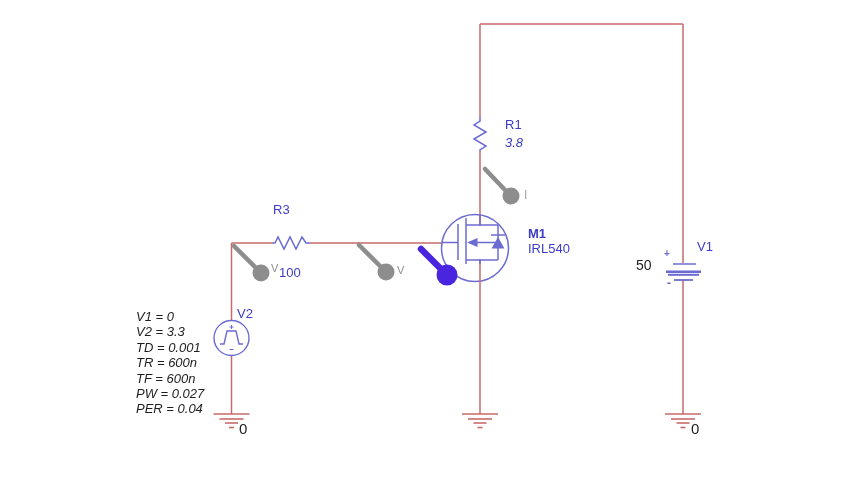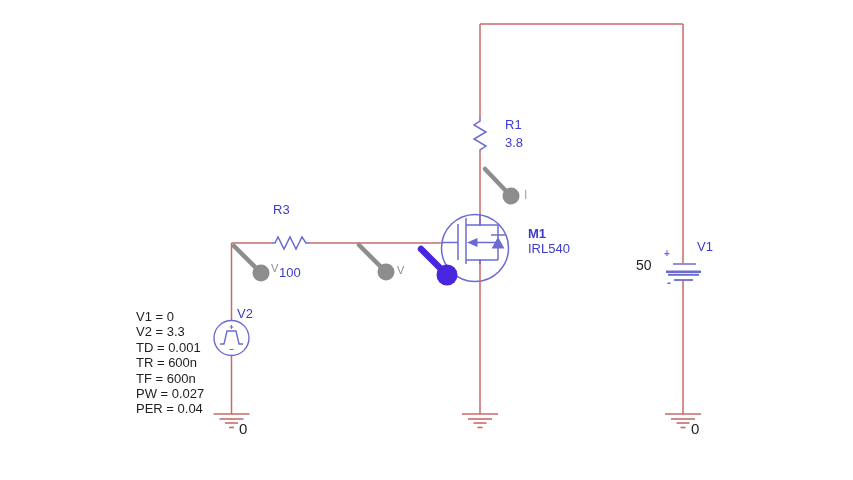--- a/index.html
+++ b/index.html
@@ -8,21 +8,21 @@
     overflow:hidden; font-family:"Liberation Sans", sans-serif;
   }
   svg.schematic { position:absolute; left:0; top:0; }
   .lbl { position:absolute; white-space:nowrap; line-height:1.1; }
   .blue  { color:var(--label_blue); font-size:13px; }
   .black { color:var(--text_black); font-size:13px; }
   .gray  { color:var(--probe_gray); font-size:11px; }
   .big   { font-size:15px; }
   .params { position:absolute; left:136px; top:309px; color:var(--text_black);
             font-size:13px; }
-  .params div { height:15.4px; }
+  .params div { height:15.4px;font-style:italic; }
   .pm { color:var(--symbol); font-size:12px; font-weight:bold; }
 </style>
 </head>
 <body>
 
 <div class="stage">
 
   <svg class="schematic" width="853" height="480" viewBox="0 0 853 480">
 
     <g stroke="var(--wire)" stroke-width="1.5" fill="none">
@@ -132,21 +132,21 @@
   <div class="lbl blue" style="left:237px; top:307px;">V2</div>
 
   <div class="lbl blue" style="left:273px; top:203px;text-align:center;">R3</div>
   <div class="lbl blue" style="left:279px; top:266px;">100</div>
 
   <div class="lbl gray" style="left:271px; top:262px;">V</div>
   <div class="lbl gray" style="left:397px; top:264px;">V</div>
   <div class="lbl" style="left:524px; top:189px; font-size:12px; color:var(--probe_gray_light);">I</div>
 
   <div class="lbl blue" style="left:505px; top:118px;">R1</div>
-  <div class="lbl blue" style="left:505px; top:136px;">3.8</div>
+  <div class="lbl blue" style="left:505px; top:136px;font-style:italic;">3.8</div>
 
   <div class="lbl blue" style="left:528px; top:227px;font-weight:bold;">M1</div>
   <div class="lbl blue" style="left:528px; top:242px;">IRL540</div>
 
   <div class="lbl blue" style="left:697px; top:240px;text-align:right;">V1</div>
   <div class="lbl black" style="left:636px; top:258px; font-size:14px;text-align:center;">50</div>
   <div class="lbl pm" style="left:664px; top:248px; font-size:10px;">+</div>
   <div class="lbl pm" style="left:667px; top:277px;">-</div>
 
   <div class="lbl black big" style="left:239px; top:421px;">0</div>

